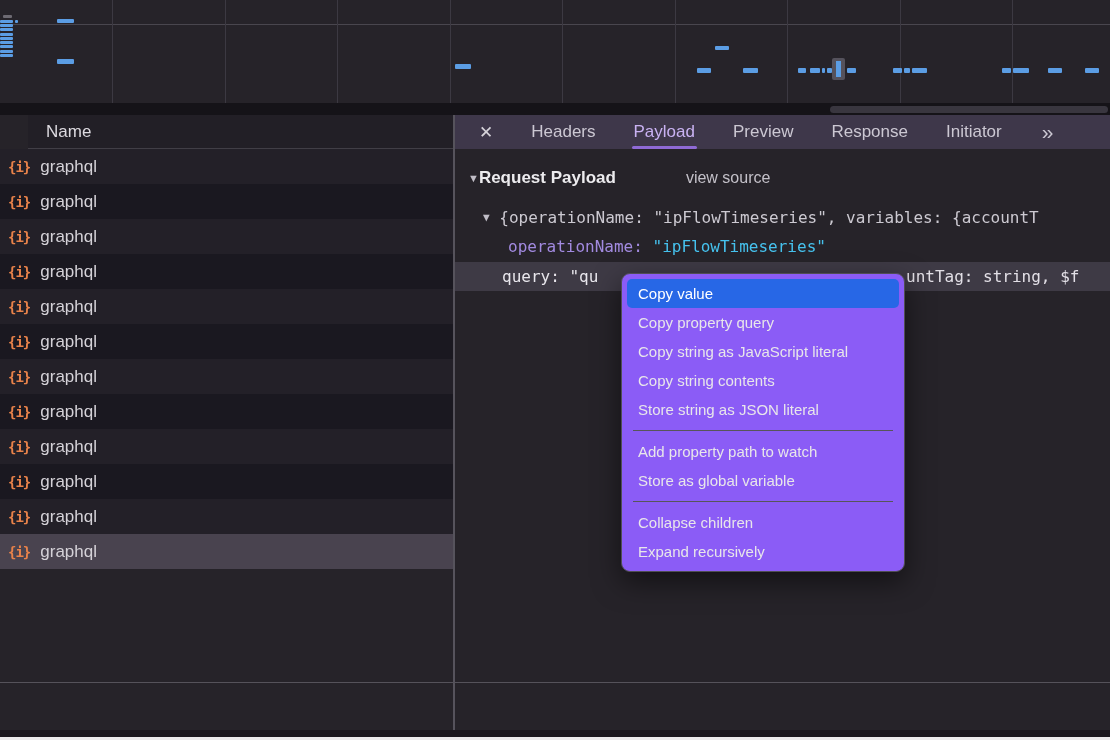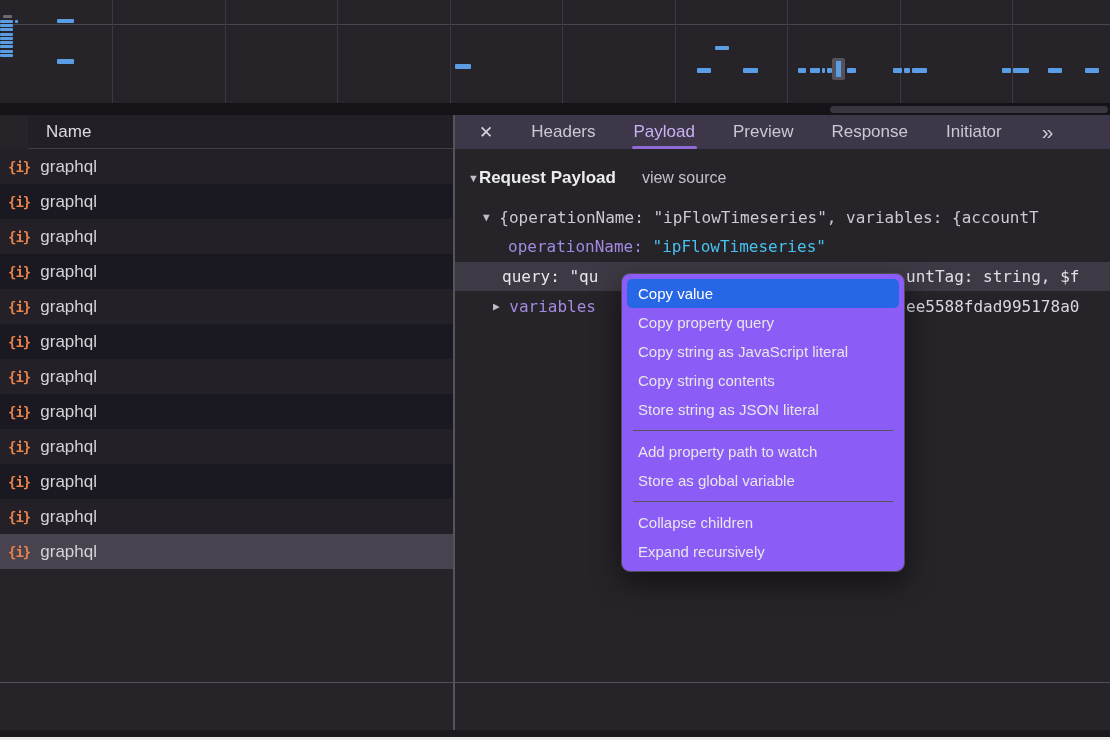--- a/index.html
+++ b/index.html
@@ -38,21 +38,21 @@
   .tabbar{position:absolute;left:0;top:0;width:655px;height:34px;background:#3e374a;
     display:flex;align-items:center;gap:38px;padding-left:24px;font-size:17px;color:#ccc8d3;}
   .tab-close{font-size:17px;color:#d6d3da;}
   .tab{position:relative;height:34px;line-height:34px;}
   .tab.active{color:#c9b2f2;}
   .tab.active::after{content:"";position:absolute;left:-2px;right:-2px;bottom:0;height:3px;background:#8f6ad6;border-radius:2px;}
   .tab-overflow{font-size:21px;color:#ccc8d3;margin-left:2px;}
   .payload-header{position:absolute;left:0;top:45px;width:655px;height:35px;display:flex;align-items:center;padding-left:13px;}
   .tri{font-size:11px;color:#c0bdc6;}
   .rp-title{font-size:17px;font-weight:bold;color:#ecebee;}
-  .view-source{font-size:16px;color:#c3c0c8;margin-left:26px;}
+  .view-source{font-size:16px;color:#c3c0c8;margin-left:70px;}
   
   .code{position:absolute;left:0;width:655px;height:29px;line-height:29px;white-space:pre;overflow:hidden;
     font-family:"DejaVu Sans Mono",monospace;font-size:16px;color:#ccc9d1;}
   .code .tri{font-size:11px;vertical-align:2px;}
   .l1{top:88px;padding-left:28px;}
   .l2{top:117px;padding-left:53px;}
   .l3{top:147px;padding-left:47px;background:#3e3a45;color:#e8e6ec;}
   .l4{top:177px;padding-left:38px;}
   .key{color:#a28ae0;}
   .str{color:#46c2ee;}
@@ -195,21 +195,20 @@
       <span class="rp-title">Request Payload</span>
       <span class="view-source">view source</span>
     </div>
 
     <div class="code l1"><span class="tri">▼</span> <span>{operationName: "ipFlowTimeseries", variables: {accountT</span></div>
 
     <div class="code l2"><span class="key">operationName:</span> <span class="str">"ipFlowTimeseries"</span></div>
 
     <div class="code l3"><span>query: "qu</span><span class="frag-right">untTag: string, $f</span></div>
 
-    <div class="code l4"><span class="tri">▶</span> <span class="key">variables</span><span class="frag-right">ee5588fdad995178a0</span></div>
   </div>
 
   <div class="h-rule"></div>
   <div class="bottom-dark"></div>
   <div class="bottom-strip"></div>
 
   <div class="context-menu" id="ctx-menu">
       <div class="menu-item highlighted">Copy value</div>
       <div class="menu-item">Copy property query</div>
       <div class="menu-item">Copy string as JavaScript literal</div>

